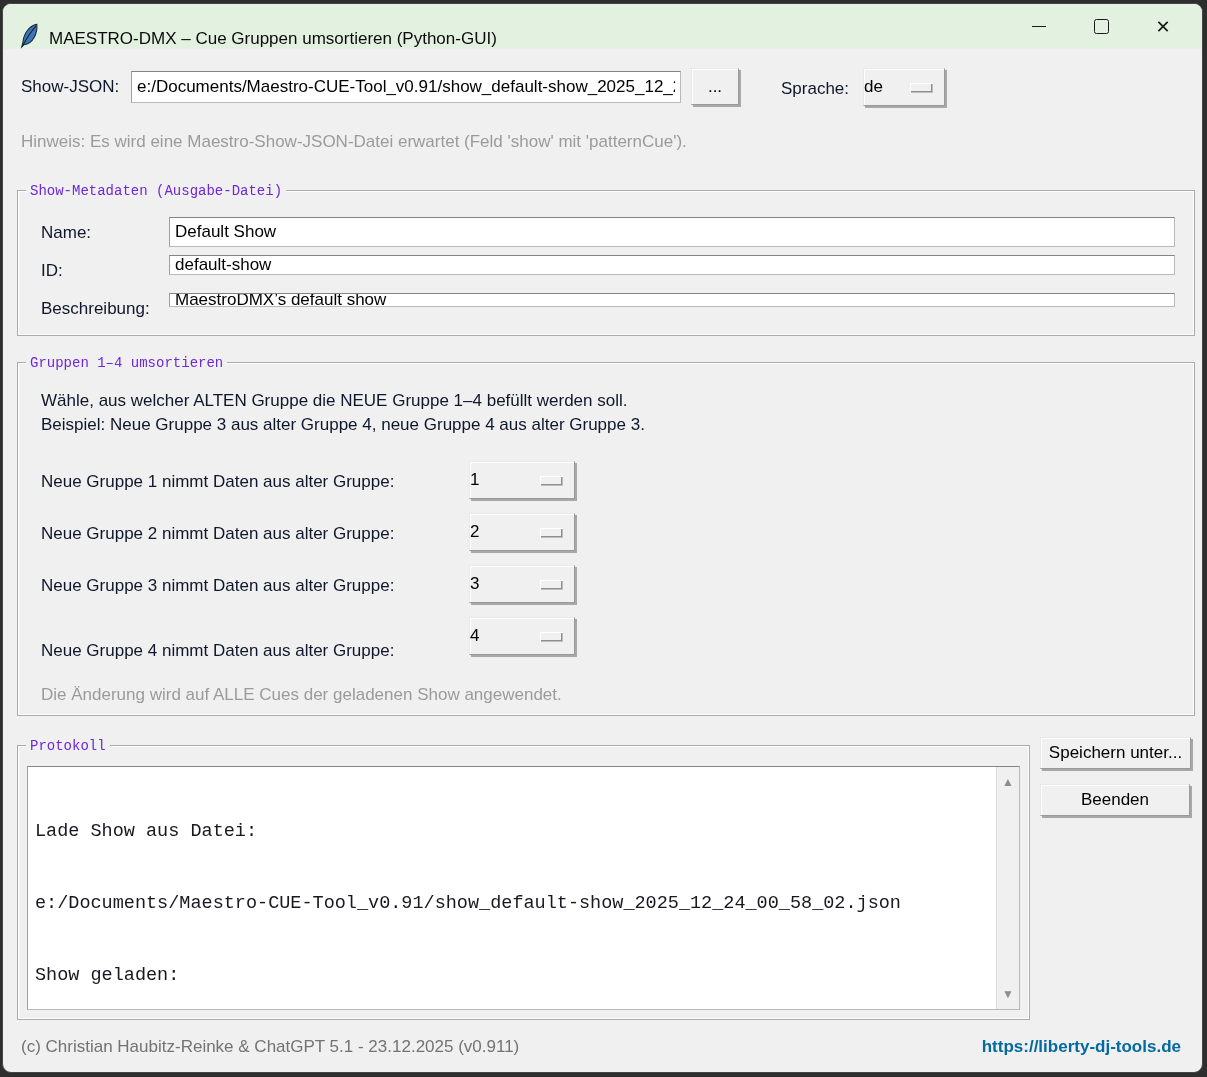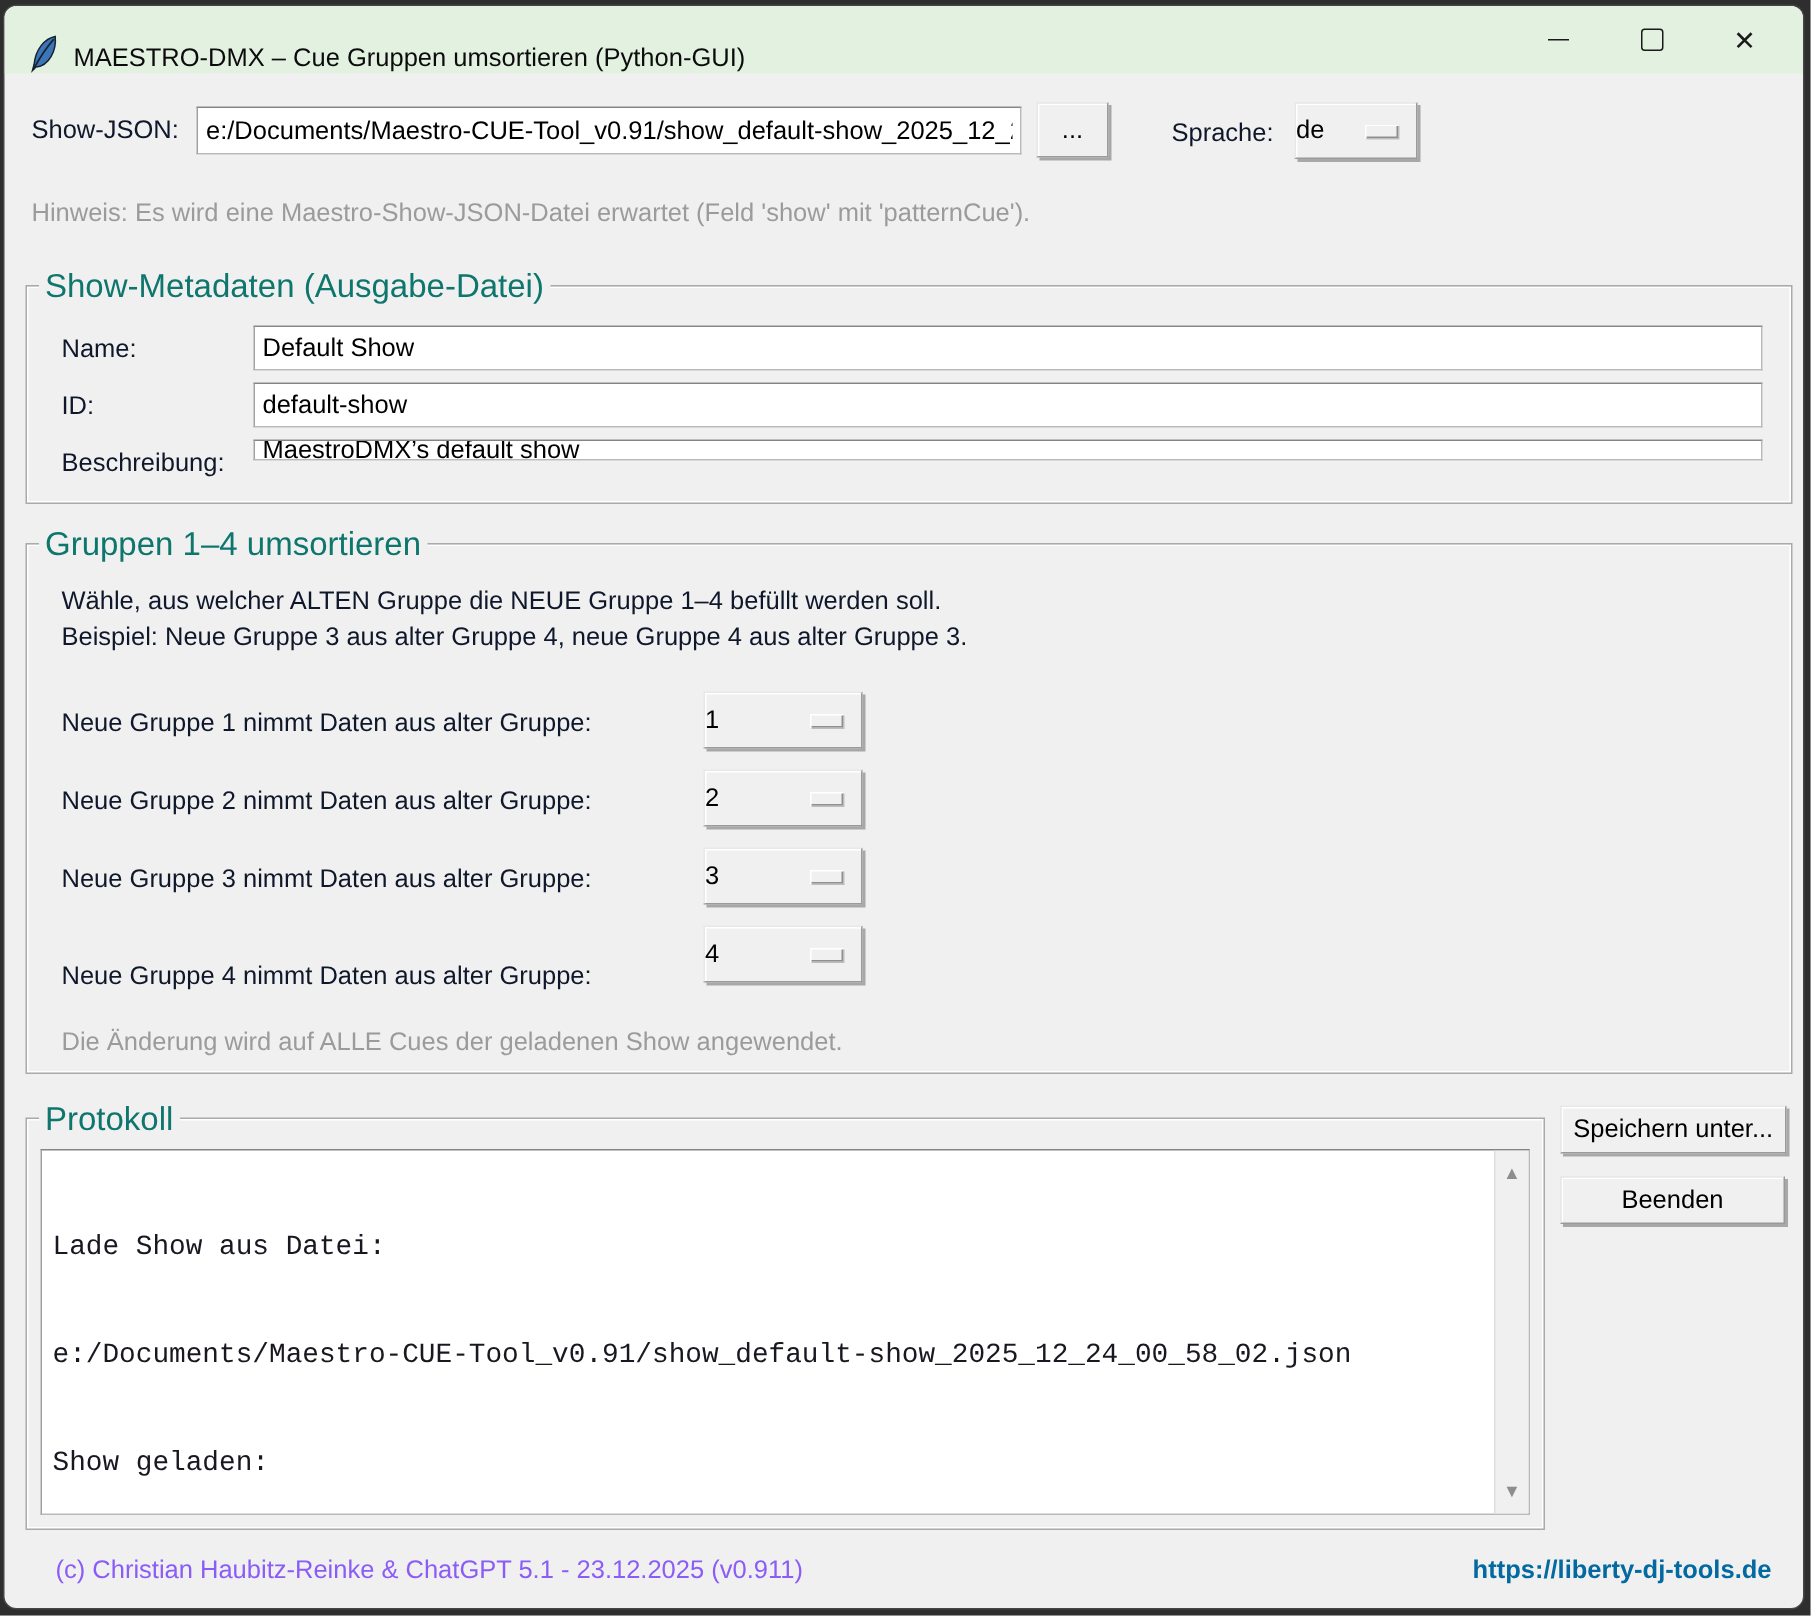--- a/index.html
+++ b/index.html
@@ -56,42 +56,42 @@
     width:22px;height:9px;margin-right:12px;background:#f0f0f0;
     box-shadow:inset 1px 1px 0 #ffffff, inset -1px -1px 0 #8f8f8f, 1px 1px 0 #bdbdbd;
   }
   .groupbox{
     position:absolute;border:1px solid #aaaaaa;
     box-shadow:inset 1px 1px 0 #ffffff, inset -1px -1px 0 #ffffff;
     box-sizing:border-box;
   }
   .legend{
     position:absolute;top:-10px;left:8px;background:#f0f0f0;
-    padding:0 4px;font-size:22px;color:#0f766e;line-height:20px;white-space:nowrap;
+    padding:0 4px;font-size:14px;color:#6d28d9;line-height:20px;white-space:nowrap;font-family:Liberation Mono, monospace;
   }
   
   .logarea{
     position:absolute;background:#ffffff;
     border:1px solid #b9b9b9;border-top-color:#848484;border-left-color:#a0a0a0;
     box-sizing:border-box;overflow:hidden;
   }
   .loglines{
     position:absolute;left:7px;top:5px;right:30px;
     font-family:"Liberation Mono","DejaVu Sans Mono",monospace;
     font-size:18.5px;line-height:24px;color:#181820;white-space:pre;
   }
   .scrollbar{
     position:absolute;top:0;bottom:0;right:0;width:22px;background:#f0f0f0;
     border-left:1px solid #dedede;
   }
   .scroll-arrow{
     position:absolute;left:0;right:0;text-align:center;
     font-size:12px;color:#8d8d8d;line-height:12px;cursor:default;
   }
-  .footer-left{position:absolute;left:34px;top:1033px;font-size:17px;color:#8b5cf6;}
+  .footer-left{position:absolute;left:18px;top:1033px;font-size:17px;color:#737373;}
   .footer-link{position:absolute;right:21px;top:1033px;font-size:17px;color:#0369a1;font-weight:bold;text-decoration:none;cursor:pointer;}
 </style>
 </head>
 <body>
 
 <div id="window">
 
   <div class="titlebar">
     <svg class="app-icon" viewBox="0 0 24 28">
       <path d="M20.5 1.2 C13 2.6 6.2 10.5 5.2 21.5 L4 26 L6.5 23.5 C16 22.8 21.6 11.5 20.5 1.2 Z" fill="#3d76b8" stroke="#16232f" stroke-width="1.1"></path>
@@ -121,21 +121,21 @@
   </div>
 
   <div class="lbl gray" style="left:18px;top:128px;">Hinweis: Es wird eine Maestro-Show-JSON-Datei erwartet (Feld 'show' mit 'patternCue').</div>
 
   <div class="groupbox" style="left:14px;top:186px;width:1178px;height:146px;">
     <div class="legend">Show-Metadaten (Ausgabe-Datei)</div>
   </div>
   <div class="lbl" style="left:38px;top:219px;">Name:</div>
   <input class="entry3d" style="left: 166px; top: 213px; width: 1006px; height: 30px;" value="Default Show">
   <div class="lbl" style="left:38px;top:257px;">ID:</div>
-  <input class="entry3d" style="left: 166px; top: 251px; width: 1006px; height: 30px;" value="default-show">
+  <input class="entry3d" style="left: 166px; top: 251px; width: 1006px; height: 20px;" value="default-show">
   <div class="lbl" style="left:38px;top:295px;">Beschreibung:</div>
   <input class="entry3d" style="left: 166px; top: 289px; width: 1006px; height: 14px;" value="MaestroDMX’s default show">
 
   <div class="groupbox" style="left:14px;top:358px;width:1178px;height:354px;padding-left:37px;">
     <div class="legend">Gruppen 1–4 umsortieren</div>
   </div>
   <div class="lbl" style="left:38px;top:387px;font-weight:bold;font-weight:normal;">Wähle, aus welcher ALTEN Gruppe die NEUE Gruppe 1–4 befüllt werden soll.</div>
   <div class="lbl" style="left:38px;top:411px;">Beispiel: Neue Gruppe 3 aus alter Gruppe 4, neue Gruppe 4 aus alter Gruppe 3.</div>
 
   <div class="lbl" style="left:38px;top:468px;">Neue Gruppe 1 nimmt Daten aus alter Gruppe:</div>

